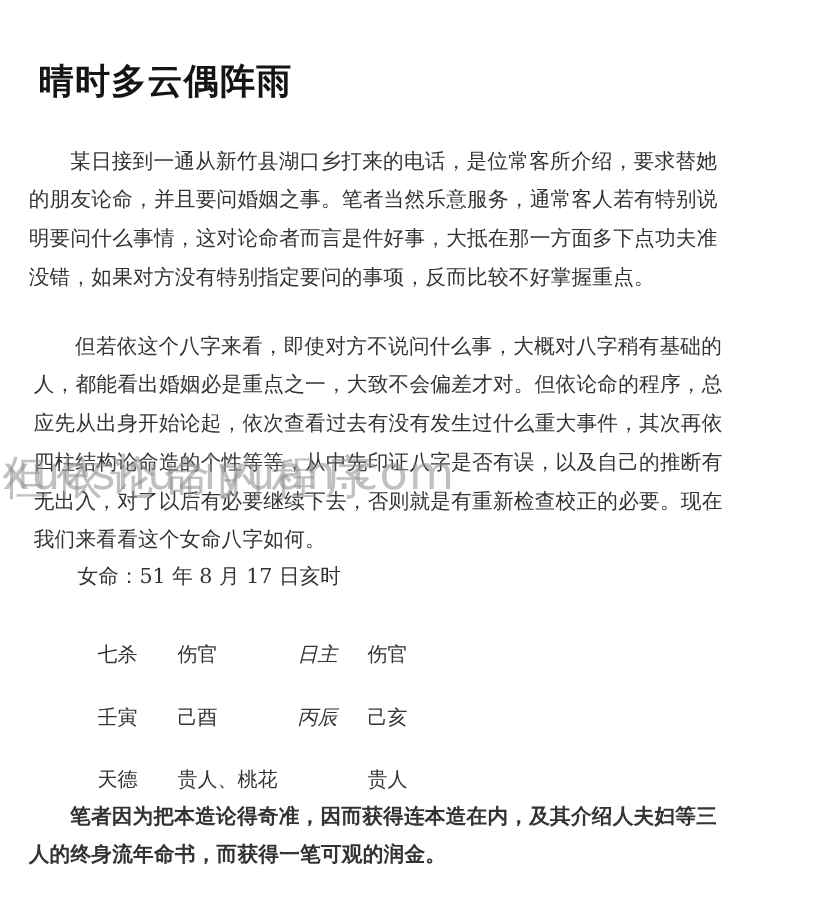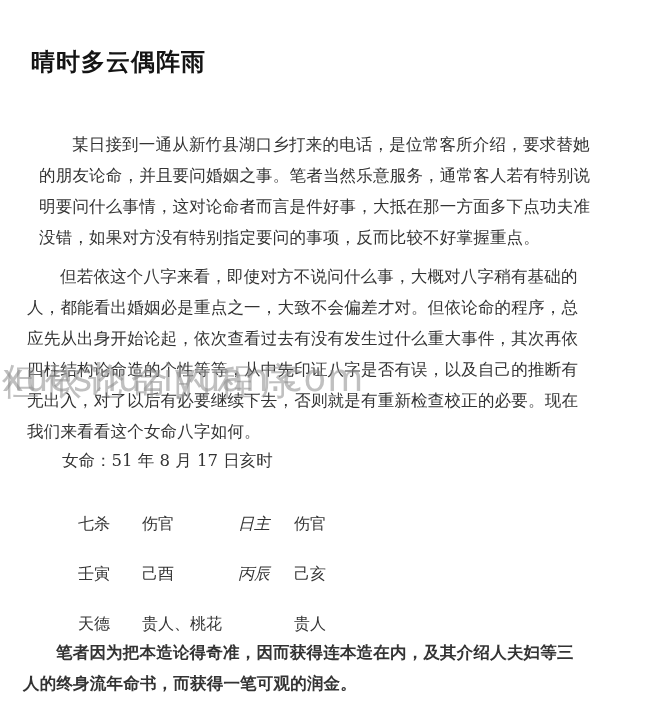--- a/index.html
+++ b/index.html
@@ -1,36 +1,36 @@
 <!DOCTYPE html>
 <html><head>
 <meta charset="utf-8">
 <style>
   html, body { margin: 0; padding: 0; background: #ffffff; }
   body { width: 661px; height: 726px; position: relative; overflow: hidden; font-family: "DejaVu Serif", "Liberation Serif", serif; color: #2a2a2a; }
-  .title { position: absolute; left: 31px; top: 46px; font-family: "DejaVu Sans", "Liberation Sans", sans-serif; font-size: 24px; font-weight: bold; color: #141414; letter-spacing: 1px; }
+  .title { position: absolute; left: 31px; top: 46px; font-family: "DejaVu Sans", "Liberation Sans", sans-serif; font-size: 28px; font-weight: bold; color: #141414; letter-spacing: 1px; }
   .para { position: absolute; left: 23px; width: 560px; font-size: 16.5px; line-height: 31px; text-indent: 33px; color: #333; letter-spacing: 0.2px; }
   .p1 { top: 113px; }
   .p2 { top: 257px; }
   .p3 { top: 637px; font-weight: bold; }
   .birth { position: absolute; left: 62px; top: 450px; font-size: 16.5px; color: #333; }
   .bazi-row { position: absolute; left: 62px; font-size: 16px; color: #333; }
   .bazi-row span { position: absolute; white-space: nowrap; }
   .c0 { left: 16px; } .c1 { left: 80px; } .c2 { left: 176px; font-style: italic; } .c3 { left: 232px; }
   .r0 { top: 514px; } .r1 { top: 564px; } .r2 { top: 614px; }
   .wm { position: absolute; color: rgba(140,140,140,0.55); font-family: "DejaVu Sans", "Liberation Sans", sans-serif; pointer-events: none; white-space: nowrap; }
   .wm1 { left: 2px; top: 334px; font-size: 37px; font-weight: 400; letter-spacing: 1px; margin-top: 23px; }
   .wm2 { left: 2px; top: 357px; font-size: 37px; letter-spacing: 6px; }
 </style>
 </head>
 <body>
 
 <div class="title">晴时多云偶阵雨</div>
 
-<p class="para p1" style="margin:16px">某日接到一通从新竹县湖口乡打来的电话，是位常客所介绍，要求替她的朋友论命，并且要问婚姻之事。笔者当然乐意服务，通常客人若有特别说明要问什么事情，这对论命者而言是件好事，大抵在那一方面多下点功夫准没错，如果对方没有特别指定要问的事项，反而比较不好掌握重点。</p>
+<p class="para p1" style="margin:0">某日接到一通从新竹县湖口乡打来的电话，是位常客所介绍，要求替她的朋友论命，并且要问婚姻之事。笔者当然乐意服务，通常客人若有特别说明要问什么事情，这对论命者而言是件好事，大抵在那一方面多下点功夫准没错，如果对方没有特别指定要问的事项，反而比较不好掌握重点。</p>
 <p class="para p2" style="margin:4px">但若依这个八字来看，即使对方不说问什么事，大概对八字稍有基础的人，都能看出婚姻必是重点之一，大致不会偏差才对。但依论命的程序，总应先从出身开始论起，依次查看过去有没有发生过什么重大事件，其次再依四柱结构论命造的个性等等，从中先印证八字是否有误，以及自己的推断有无出入，对了以后有必要继续下去，否则就是有重新检查校正的必要。现在我们来看看这个女命八字如何。</p>
 
 <div class="birth">女命：51 年 8 月 17 日亥时</div>
 
 <div class="bazi-row r0">
   <span class="c0">七杀</span>
   <span class="c1">伤官</span>
   <span class="c2">日主</span>
   <span class="c3">伤官</span>
 </div>

